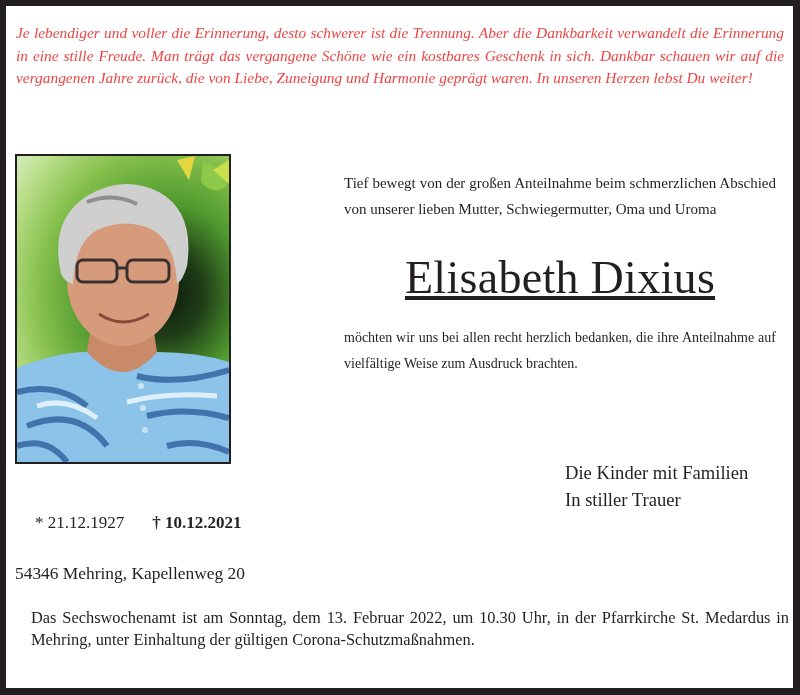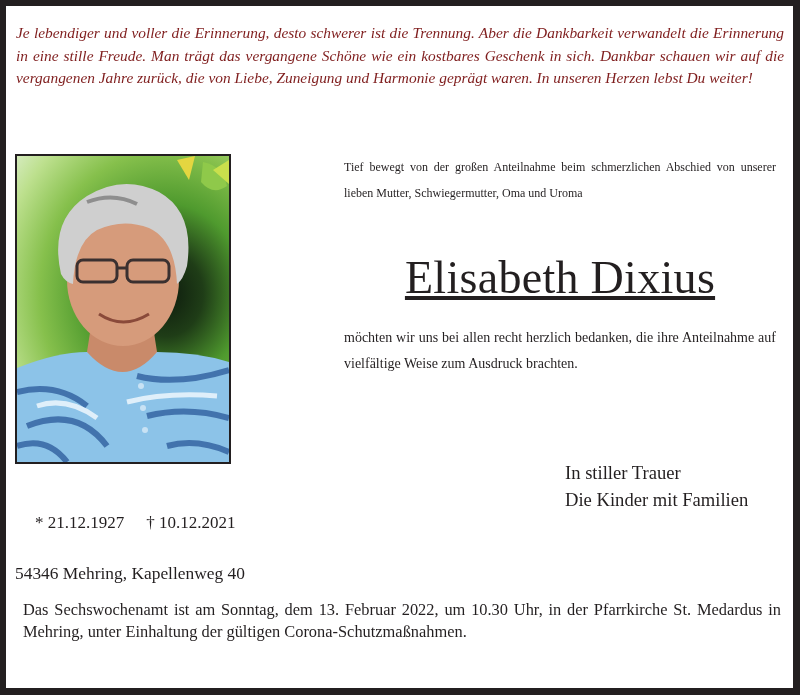--- a/index.html
+++ b/index.html
@@ -6,44 +6,44 @@
   body {
     width: 800px; height: 695px; background: #231f20; position: relative; overflow: hidden;
     font-family: "Liberation Serif", "DejaVu Serif", serif; color: #231f20;
   }
   .page {
     position: absolute; left: 6px; top: 6px; width: 787px; height: 682px; background: #ffffff;
   }
   .poem {
     position: absolute; left: 10px; top: 16px; width: 768px;
     font-style: italic; font-size: 15.4px; line-height: 22.5px; text-align: justify;
-    text-align-last: left; color: #7f1d1d;
+    text-align-last: left; color: #ef4444;
   }
   .photo-frame {
     position: absolute; left: 9px; top: 148px; width: 216px; height: 310px;
     border: 2px solid #231f20; box-sizing: border-box; overflow: hidden;
     background: radial-gradient(ellipse at 70% 45%, #0d1a0d 0%, #1f3d17 18%, #4f9a2e 38%, #86c04c 60%, #bde08e 80%, #e6f3e0 100%);
   }
   .photo-frame svg { display: block; width: 100%; height: 100%; }
   .intro {
-    position: absolute; left: 338px; top: 148px; width: 432px;
-    font-size: 12px; line-height: 26px; text-align: justify; text-align-last: left;
+    position: absolute; left: 338px; top: 164px; width: 432px;
+    font-size: 15px; line-height: 26px; text-align: justify; text-align-last: left;
   }
   .name {
     position: absolute; left: 338px; top: 244px; width: 432px; text-align: center;
     font-size: 46px; line-height: 56px; letter-spacing: 0.3px; text-decoration: underline;
   }
   .thanks {
     position: absolute; left: 338px; top: 319px; width: 432px;
     font-size: 14px; line-height: 26px; text-align: justify; text-align-last: left;
   }
   .dates {
     position: absolute; left: 12px; top: 484px; font-size: 17px; line-height: 22px; white-space: pre;
   }
-  .dates span + span { margin-left: 22px; }
+  .dates span + span { margin-left: 28px; font-weight: bold; }
   .signoff {
     position: absolute; left: 559px; top: 453px; font-size: 18.6px; line-height: 27px;
   }
   .address {
     position: absolute; left: 9px; top: 556px; font-size: 17.4px; line-height: 22px;
   }
   .service {
     position: absolute; left: 9px; top: 585px; width: 758px;
     font-size: 16.4px; line-height: 22px; text-align: justify; text-align-last: left;
   }
@@ -89,21 +89,21 @@
 
   <div class="name">Elisabeth Dixius</div>
 
   <p class="thanks" style="margin:0">möchten wir uns bei allen recht herzlich bedanken, die ihre Anteilnahme auf vielfältige Weise zum Ausdruck brachten.</p>
 
   <div class="dates">
     <span>* 21.12.1927</span><span>† 10.12.2021</span>
   </div>
 
   <div class="signoff">
+    <div>Die Kinder mit Familien</div>
     <div>In stiller Trauer</div>
-    <div>Die Kinder mit Familien</div>
   </div>
 
-  <div class="address">54346 Mehring, Kapellenweg 40</div>
+  <div class="address">54346 Mehring, Kapellenweg 20</div>
 
-  <p class="service" style="margin:8px">Das Sechswochenamt ist am Sonntag, dem 13. Februar 2022, um 10.30 Uhr, in der Pfarrkirche St. Medardus in Mehring, unter Einhaltung der gültigen Corona-Schutzmaßnahmen.</p>
+  <p class="service" style="margin:16px">Das Sechswochenamt ist am Sonntag, dem 13. Februar 2022, um 10.30 Uhr, in der Pfarrkirche St. Medardus in Mehring, unter Einhaltung der gültigen Corona-Schutzmaßnahmen.</p>
 
 </div>
 
 </body></html>

